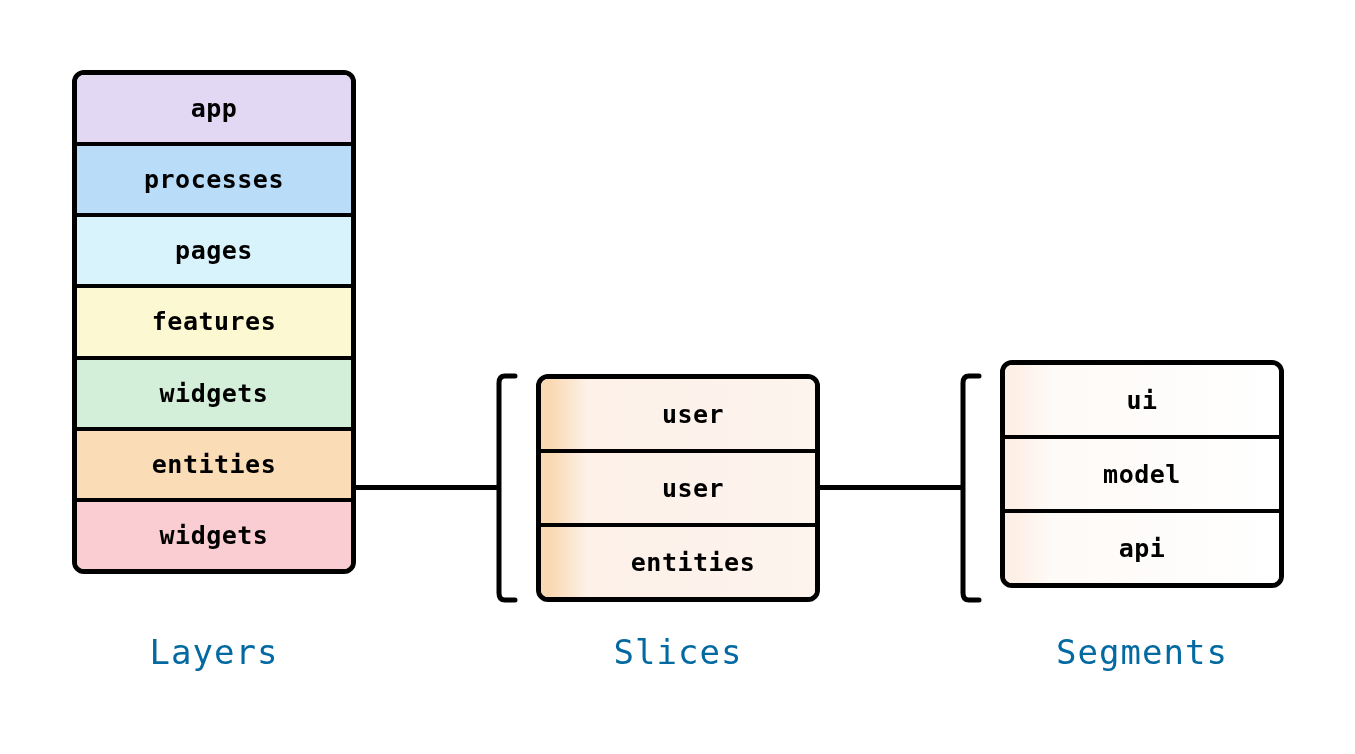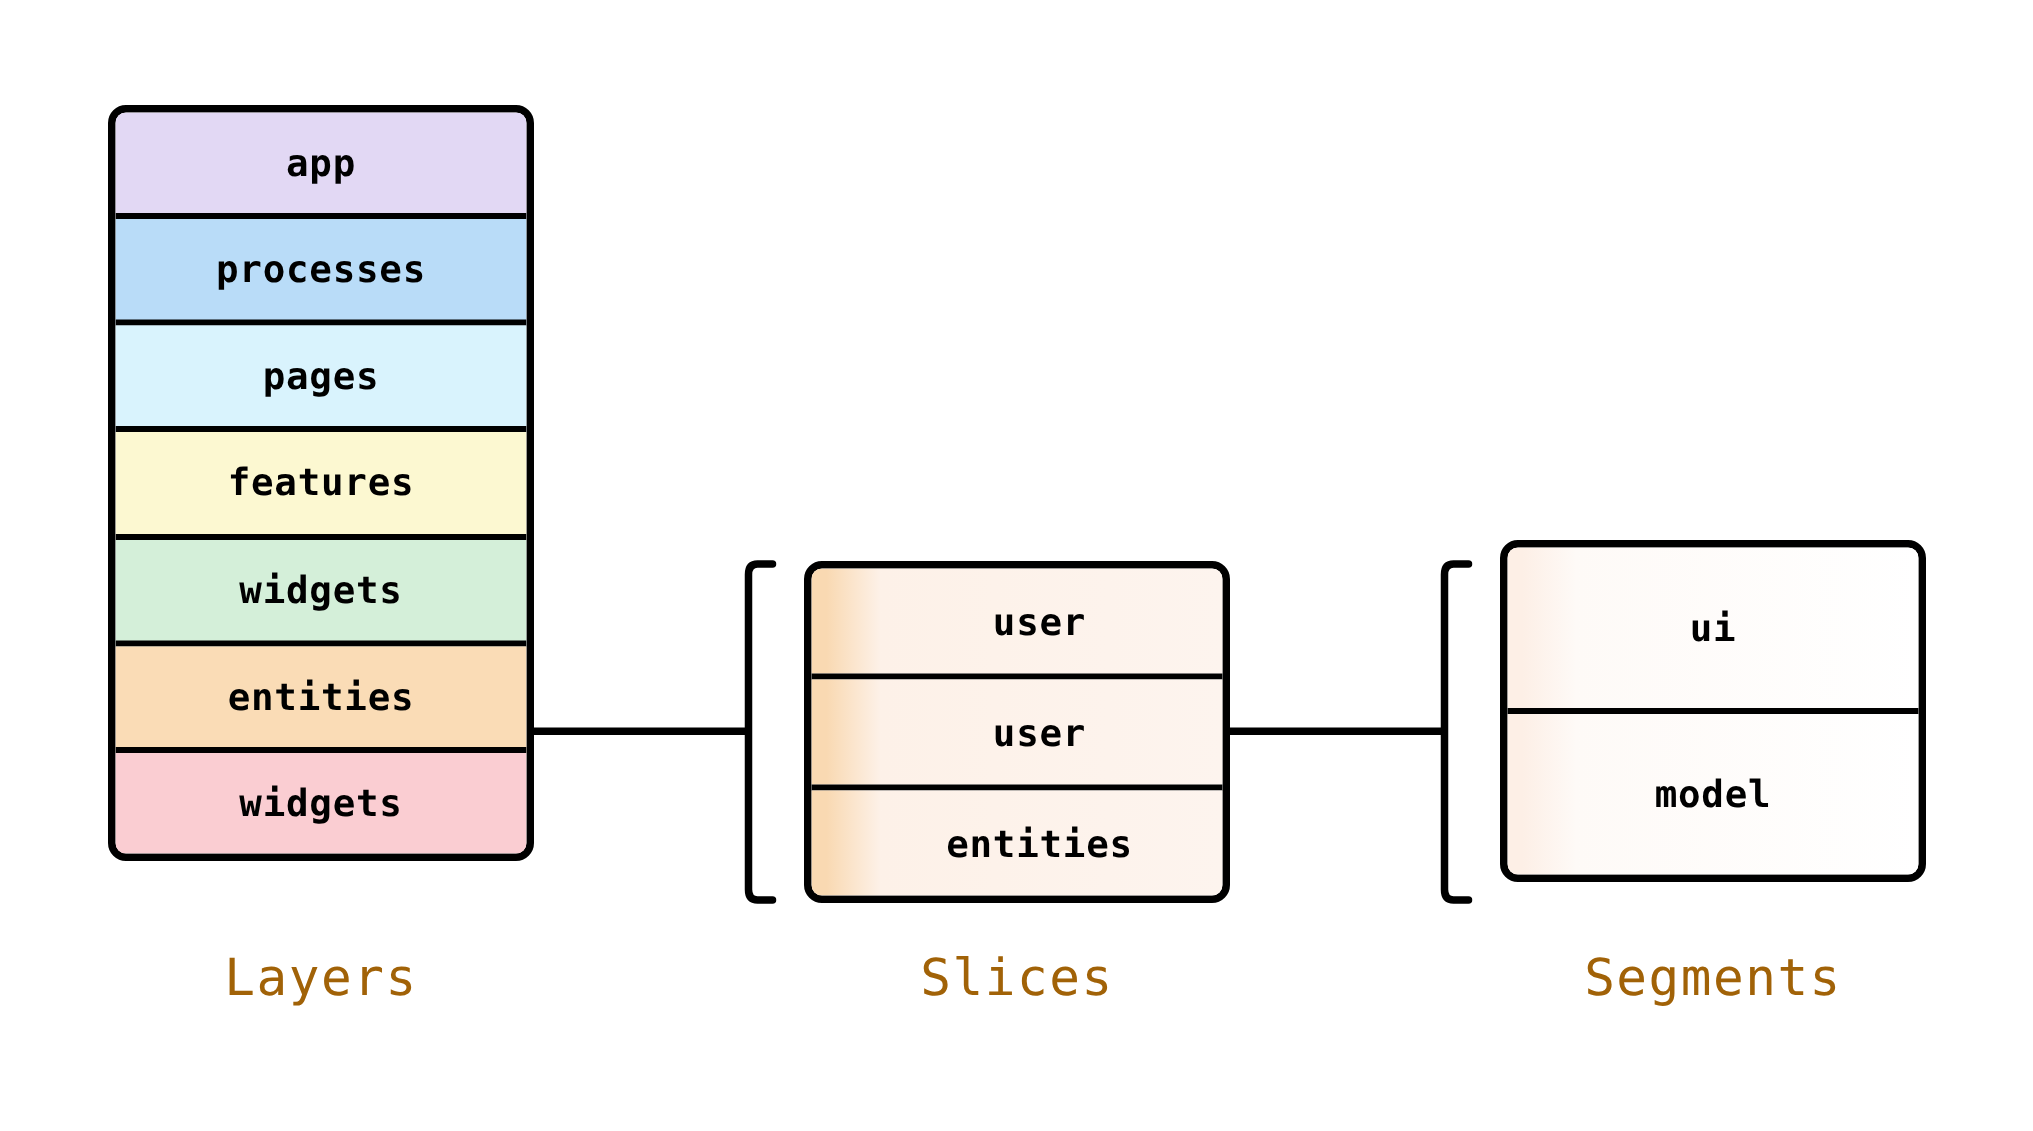--- a/index.html
+++ b/index.html
@@ -107,21 +107,21 @@
   #bracket-slices { left: 495px; }
   #bracket-segments { left: 959px; }
   .bracket svg { display: block; overflow: visible; }
 
   
   .caption {
     position: absolute;
     top: 632px;
     text-align: center;
     font-size: 34px;
-    color: #a16207;
+    color: #0369a1;
     letter-spacing: 1px;
     white-space: nowrap;
   }
   #caption-layers   { left: 72px;  width: 284px; }
   #caption-slices   { left: 536px; width: 284px; }
   #caption-segments { left: 1000px; width: 284px; }
 </style>
 </head>
 <body>
 
@@ -179,19 +179,22 @@
     </svg>
   </div>
 
   <div class="stack" id="segments-stack">
     <div class="cell">
       <span class="cell-label">ui</span>
     </div>
     <div class="cell">
       <span class="cell-label">model</span>
     </div>
+    <div class="cell">
+      <span class="cell-label">api</span>
+    </div>
   </div>
 
   <div class="caption" id="caption-layers">Layers</div>
   <div class="caption" id="caption-slices">Slices</div>
   <div class="caption" id="caption-segments">Segments</div>
 
 </div>
 
 </body></html>

